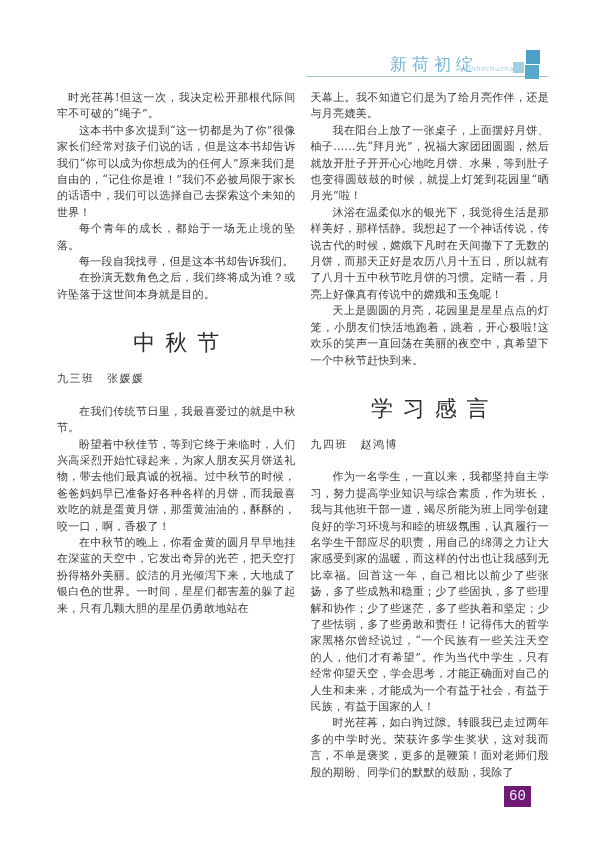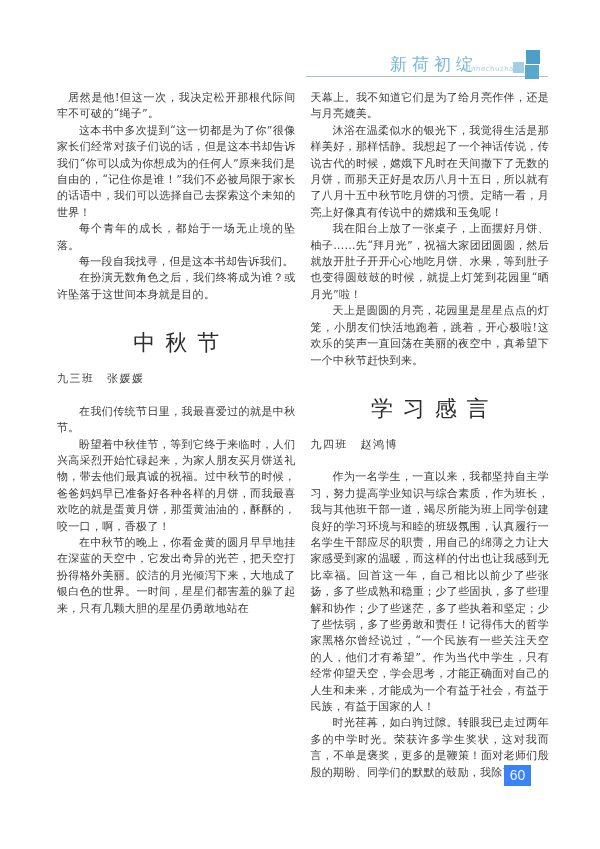--- a/index.html
+++ b/index.html
@@ -55,56 +55,56 @@
     text-align: center; color: #2d2d2d;
     margin: 26px 0 14px 0; line-height: 28px;
   }
   .article-byline {
     font-size: 11px; text-align: left; color: #3f3f3f;
     letter-spacing: 1.5px; margin: 0 0 16px 0; text-indent: 0;
   }
 
   
   .page-badge {
-    position: absolute; left: 504px; top: 765px;
+    position: absolute; left: 504px; top: 786px;
     width: 27px; height: 21px;
-    background: #3b82f6; color: #e9f5fb;
-    font-family: Liberation Sans, sans-serif;
+    background: #701a75; color: #e9f5fb;
+    font-family: Liberation Mono, monospace;
     font-size: 14px; text-align: center; line-height: 21px;
   }
 </style>
 </head>
 <body>
 
 <div>
   <div class="header-rule"></div>
   <div class="magazine-title">新荷初绽</div>
   <div class="magazine-subtitle">xinhechuzhan</div>
   <div class="sq sq1"></div>
   <div class="sq sq2"></div>
   <div class="sq sq3"></div>
 </div>
 
 <div class="columns">
   <div class="col" id="col-left">
-      <p class="para indent-1">居然是他!但这一次，我决定松开那根代际间牢不可破的“绳子”。</p>
+      <p class="para indent-1">时光荏苒!但这一次，我决定松开那根代际间牢不可破的“绳子”。</p>
       <p class="para indent-2">这本书中多次提到“这一切都是为了你”很像家长们经常对孩子们说的话，但是这本书却告诉我们“你可以成为你想成为的任何人”原来我们是自由的，“记住你是谁！”我们不必被局限于家长的话语中，我们可以选择自己去探索这个未知的世界！</p>
       <p class="para indent-2">每个青年的成长，都始于一场无止境的坠落。</p>
       <p class="para indent-2">每一段自我找寻，但是这本书却告诉我们。</p>
       <p class="para indent-2">在扮演无数角色之后，我们终将成为谁？或许坠落于这世间本身就是目的。</p>
       <h2 class="article-title">中秋节</h2>
       <div class="article-byline">九三班　张媛媛</div>
       <p class="para indent-2">在我们传统节日里，我最喜爱过的就是中秋节。</p>
       <p class="para indent-2">盼望着中秋佳节，等到它终于来临时，人们兴高采烈开始忙碌起来，为家人朋友买月饼送礼物，带去他们最真诚的祝福。过中秋节的时候，爸爸妈妈早已准备好各种各样的月饼，而我最喜欢吃的就是蛋黄月饼，那蛋黄油油的，酥酥的，咬一口，啊，香极了！</p>
       <p class="para indent-2">在中秋节的晚上，你看金黄的圆月早早地挂在深蓝的天空中，它发出奇异的光芒，把天空打扮得格外美丽。皎洁的月光倾泻下来，大地成了银白色的世界。一时间，星星们都害羞的躲了起来，只有几颗大胆的星星仍勇敢地站在</p>
     </div>
   <div class="col" id="col-right">
       <p class="para indent-0">天幕上。我不知道它们是为了给月亮作伴，还是与月亮媲美。</p>
+      <p class="para indent-2">我在阳台上放了一张桌子，上面摆好月饼、柚子……先“拜月光”，祝福大家团团圆圆，然后就放开肚子开开心心地吃月饼、水果，等到肚子也变得圆鼓鼓的时候，就提上灯笼到花园里“晒月光”啦！</p>
       <p class="para indent-2">沐浴在温柔似水的银光下，我觉得生活是那样美好，那样恬静。我想起了一个神话传说，传说古代的时候，嫦娥下凡时在天间撒下了无数的月饼，而那天正好是农历八月十五日，所以就有了八月十五中秋节吃月饼的习惯。定睛一看，月亮上好像真有传说中的嫦娥和玉兔呢！</p>
-      <p class="para indent-2">我在阳台上放了一张桌子，上面摆好月饼、柚子……先“拜月光”，祝福大家团团圆圆，然后就放开肚子开开心心地吃月饼、水果，等到肚子也变得圆鼓鼓的时候，就提上灯笼到花园里“晒月光”啦！</p>
       <p class="para indent-2">天上是圆圆的月亮，花园里是星星点点的灯笼，小朋友们快活地跑着，跳着，开心极啦!这欢乐的笑声一直回荡在美丽的夜空中，真希望下一个中秋节赶快到来。</p>
       <h2 class="article-title">学习感言</h2>
       <div class="article-byline">九四班　赵鸿博</div>
       <p class="para indent-2">作为一名学生，一直以来，我都坚持自主学习，努力提高学业知识与综合素质，作为班长，我与其他班干部一道，竭尽所能为班上同学创建良好的学习环境与和睦的班级氛围，认真履行一名学生干部应尽的职责，用自己的绵薄之力让大家感受到家的温暖，而这样的付出也让我感到无比幸福。回首这一年，自己相比以前少了些张扬，多了些成熟和稳重；少了些固执，多了些理解和协作；少了些迷茫，多了些执着和坚定；少了些怯弱，多了些勇敢和责任！记得伟大的哲学家黑格尔曾经说过，“一个民族有一些关注天空的人，他们才有希望”。作为当代中学生，只有经常仰望天空，学会思考，才能正确面对自己的人生和未来，才能成为一个有益于社会，有益于民族，有益于国家的人！</p>
       <p class="para indent-2">时光荏苒，如白驹过隙。转眼我已走过两年多的中学时光。荣获许多学生奖状，这对我而言，不单是褒奖，更多的是鞭策！面对老师们殷殷的期盼、同学们的默默的鼓励，我除了</p>
     </div>
 </div>
 
 <div class="page-badge">60</div>
 

